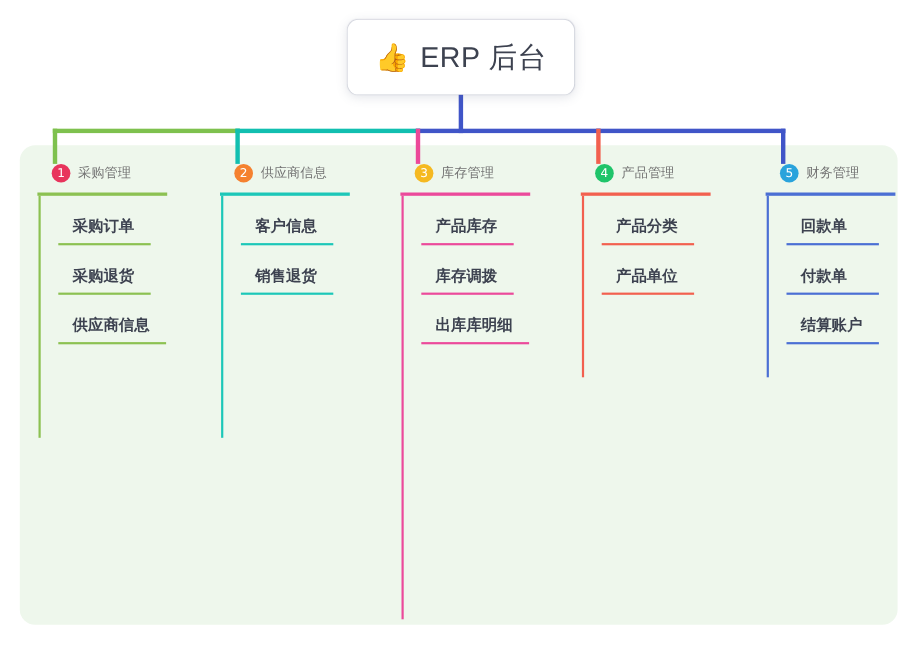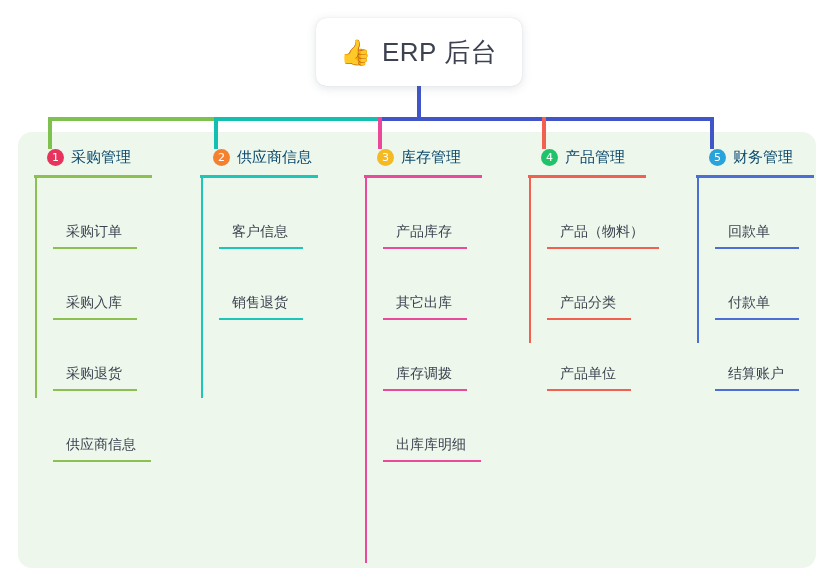--- a/index.html
+++ b/index.html
@@ -98,42 +98,43 @@
     height: 17px;
     border-radius: 50%;
     color: #ffffff;
     font-size: 11px;
     line-height: 17px;
     text-align: center;
     font-family: "DejaVu Sans", sans-serif;
     flex: 0 0 auto;
   }
   .col-title {
-    font-size: 15px;
-    color: #0c4a6e;
+    font-size: 12px;
+    color: #737373;
     white-space: nowrap;
   }
   .head-rule {
     height: 3px;
     margin-top: 7px;
   }
   .spine-wrap {
     position: relative;
     padding-left: 14px;
   }
   .spine {
     position: absolute;
     left: 5px;
     top: 0;
     width: 2px;
   }
   .leaf {
     position: relative;
-    height: 71px;
+    height: 45px;
     box-sizing: border-box;
+    font-weight: bold;
   }
   .leaf-text {
     position: absolute;
     left: 22px;
     bottom: 8px;
     font-size: 14px;
     color: #3d4250;
     white-space: nowrap;
   }
   .leaf-rule {
@@ -175,24 +176,20 @@
           <span class="col-title">采购管理</span>
         </div>
         <div class="head-rule" style="width: 118px; background: rgb(140, 193, 82); margin-left: 4px;"></div>
         <div class="spine-wrap">
           <div class="spine" style="background: rgb(140, 193, 82); height: 220px;"></div>
           <div class="leaf">
             <span class="leaf-text">采购订单</span>
             <div class="leaf-rule" style="width: 84px; background: rgb(140, 193, 82);"></div>
           </div>
           <div class="leaf">
-            <span class="leaf-text">采购入库</span>
-            <div class="leaf-rule" style="width: 84px; background: rgb(140, 193, 82);"></div>
-          </div>
-          <div class="leaf">
             <span class="leaf-text">采购退货</span>
             <div class="leaf-rule" style="width: 84px; background: rgb(140, 193, 82);"></div>
           </div>
           <div class="leaf">
             <span class="leaf-text">供应商信息</span>
             <div class="leaf-rule" style="width: 98px; background: rgb(140, 193, 82);"></div>
           </div>
         </div>
       </div>
       <div class="col" style="left: 196px; width: 150px;">
@@ -219,46 +216,38 @@
           <span class="col-title">库存管理</span>
         </div>
         <div class="head-rule" style="width: 118px; background: rgb(235, 74, 155); margin-left: 4px;"></div>
         <div class="spine-wrap">
           <div class="spine" style="background: rgb(235, 74, 155); height: 385px;"></div>
           <div class="leaf">
             <span class="leaf-text">产品库存</span>
             <div class="leaf-rule" style="width: 84px; background: rgb(235, 74, 155);"></div>
           </div>
           <div class="leaf">
-            <span class="leaf-text">其它出库</span>
-            <div class="leaf-rule" style="width: 84px; background: rgb(235, 74, 155);"></div>
-          </div>
-          <div class="leaf">
             <span class="leaf-text">库存调拨</span>
             <div class="leaf-rule" style="width: 84px; background: rgb(235, 74, 155);"></div>
           </div>
           <div class="leaf">
             <span class="leaf-text">出库库明细</span>
             <div class="leaf-rule" style="width: 98px; background: rgb(235, 74, 155);"></div>
           </div>
         </div>
       </div>
       <div class="col" style="left: 524px; width: 155px;">
         <div class="col-head">
           <span class="badge" style="background: rgb(31, 196, 106);">4</span>
           <span class="col-title">产品管理</span>
         </div>
         <div class="head-rule" style="width: 118px; background: rgb(242, 96, 79); margin-left: 4px;"></div>
         <div class="spine-wrap">
           <div class="spine" style="background: rgb(242, 96, 79); height: 165px;"></div>
           <div class="leaf">
-            <span class="leaf-text">产品（物料）</span>
-            <div class="leaf-rule" style="width: 112px; background: rgb(242, 96, 79);"></div>
-          </div>
-          <div class="leaf">
             <span class="leaf-text">产品分类</span>
             <div class="leaf-rule" style="width: 84px; background: rgb(242, 96, 79);"></div>
           </div>
           <div class="leaf">
             <span class="leaf-text">产品单位</span>
             <div class="leaf-rule" style="width: 84px; background: rgb(242, 96, 79);"></div>
           </div>
         </div>
       </div>
       <div class="col" style="left: 692px; width: 150px;">

